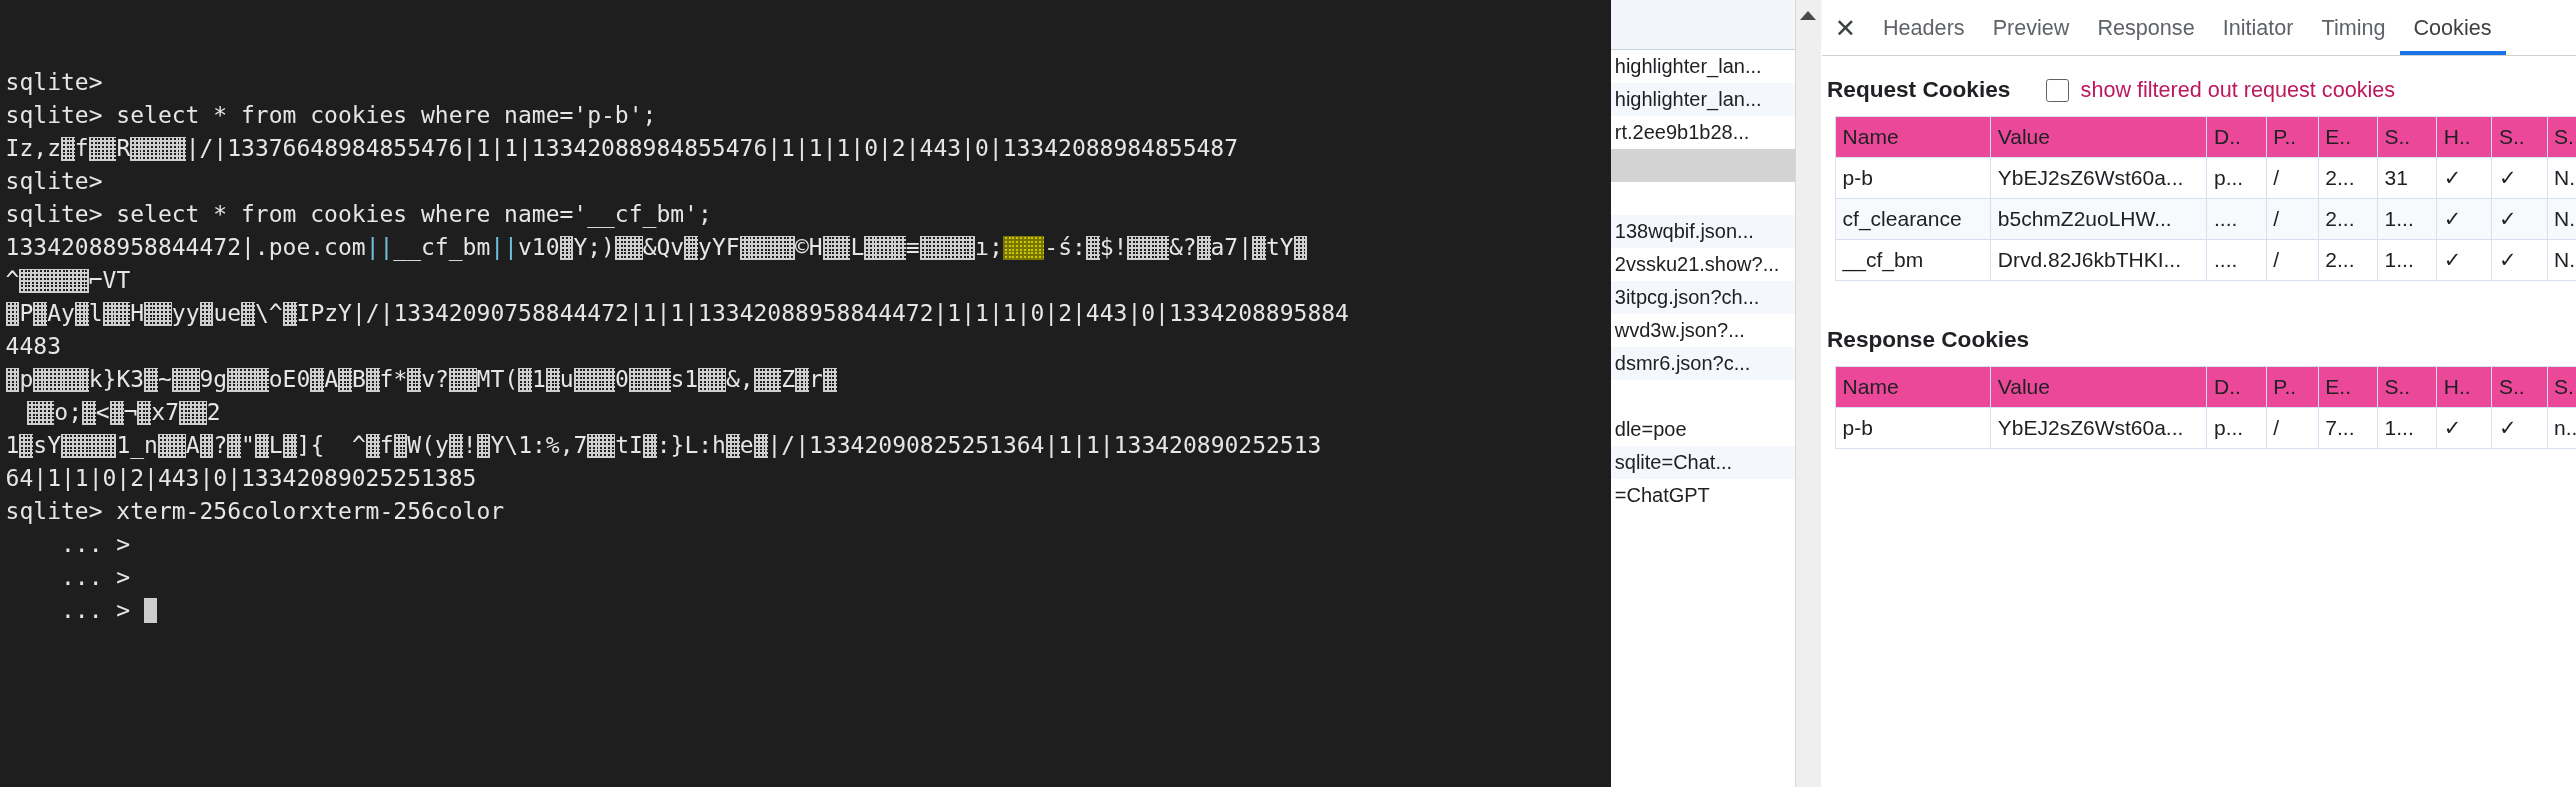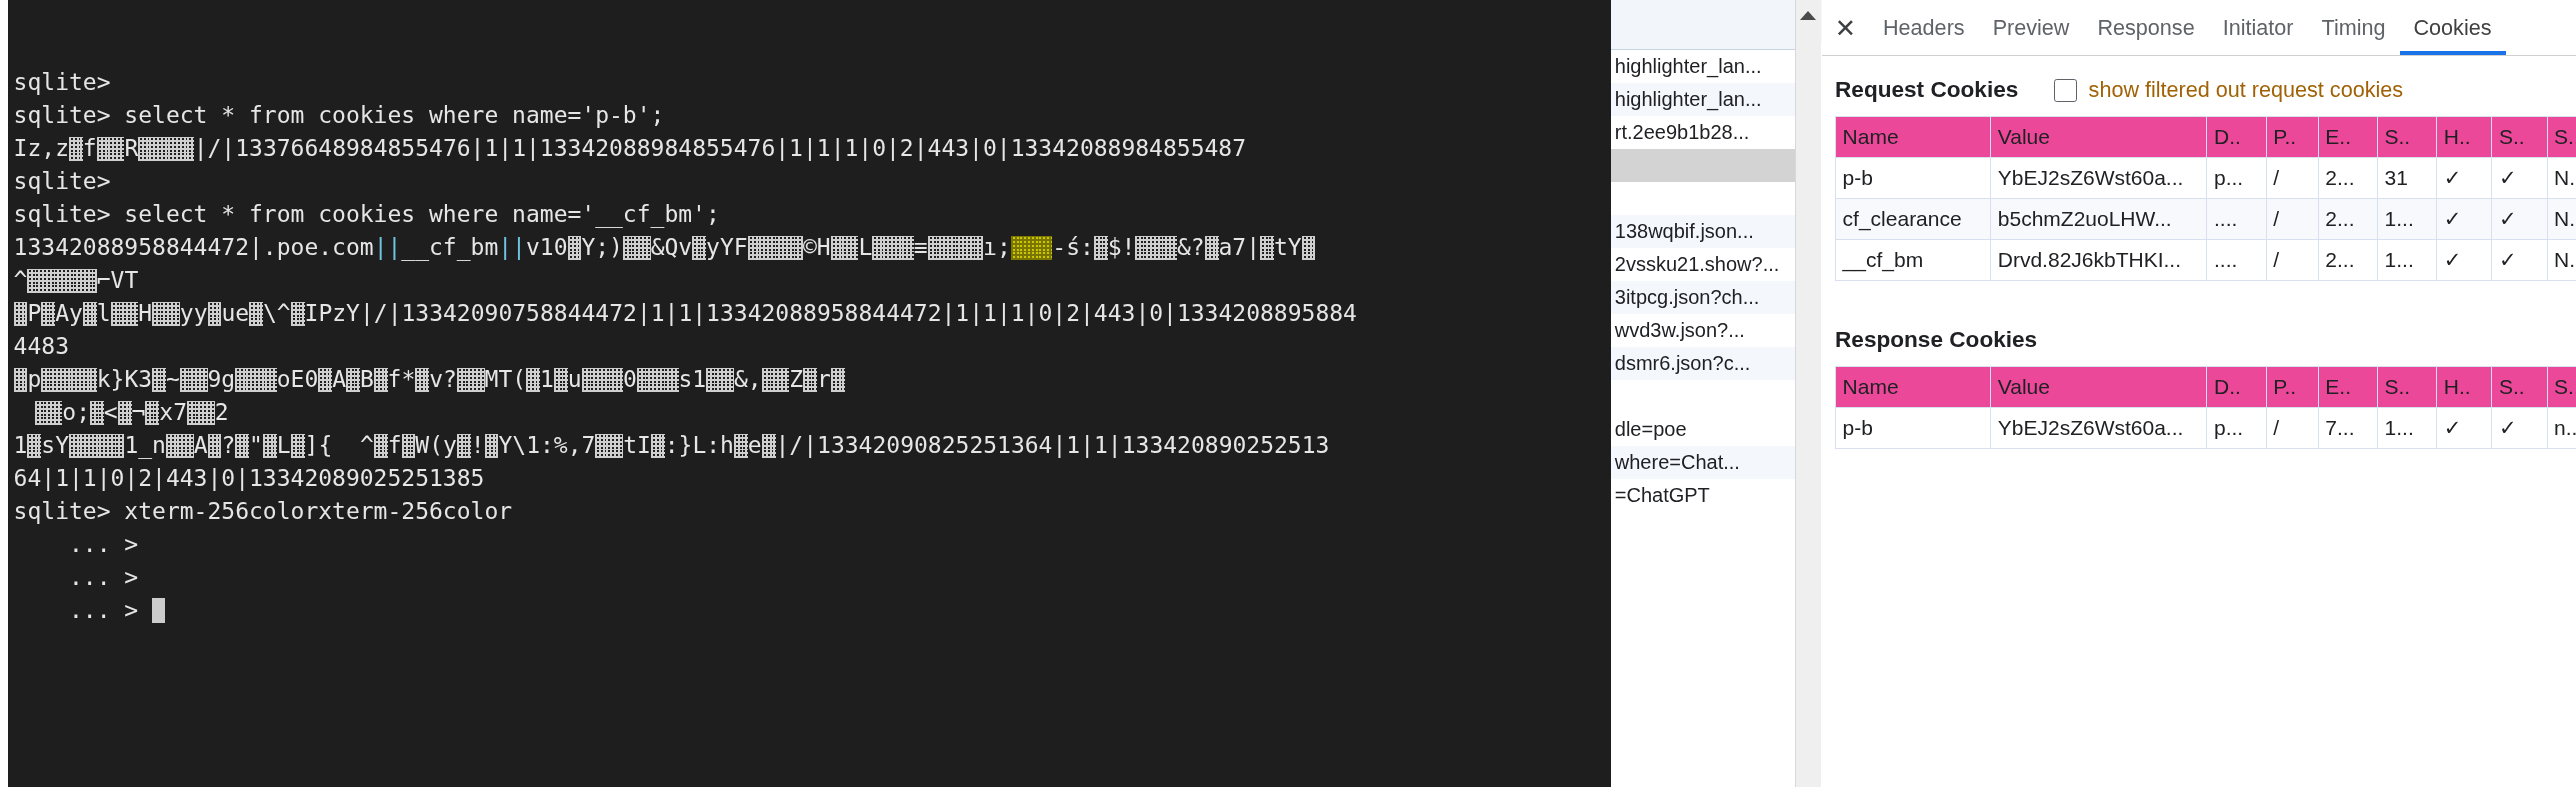--- a/index.html
+++ b/index.html
@@ -16,21 +16,21 @@
   .screen {
     position: relative;
     width: 2576px;
     height: 787px;
     background: #ffffff;
   }
 
   
   .terminal {
     position: absolute;
-    left: 8px;
+    left: 0;
     top: 0;
     width: 1611px;
     height: 787px;
     background: #1e1e1e;
     color: #e6e6e6;
     font-family: "DejaVu Sans Mono", "Liberation Mono", monospace;
     font-size: 23px;
     line-height: 33px;
     overflow: hidden;
     padding: 0 0 0 5.6px;
@@ -209,21 +209,21 @@
     content: "";
     position: absolute;
     left: 0; right: 0; bottom: 0;
     height: 3.8px;
     background: #1a73e8;
   }
 
   .section-head {
     display: flex;
     align-items: center;
-    padding: 21px 0 13px 13px;
+    padding: 21px 0 13px 5px;
   }
   .section-title {
     font-size: 22.6px;
     font-weight: bold;
     color: #202124;
   }
   .chk-wrap {
     display: flex;
     align-items: center;
     margin-left: 36px;
@@ -231,21 +231,21 @@
   .chk-box {
     width: 21px;
     height: 21px;
     border: 1.9px solid #5f6368;
     border-radius: 2.8px;
     background: #ffffff;
     display: inline-block;
   }
   .chk-label {
     font-size: 21.6px;
-    color: #a16207;
+    color: #be185d;
     margin-left: 11.3px;
     white-space: nowrap;
   }
 
   table.ck {
     border-collapse: collapse;
     margin-left: 13px;
     table-layout: fixed;
     width: 729px;
     font-size: 21px;
@@ -297,21 +297,21 @@
           <div class="req-row"></div>
           <div class="req-row alt">138wqbif.json...</div>
           <div class="req-row">2vssku21.show?...</div>
           <div class="req-row alt">3itpcg.json?ch...</div>
           <div class="req-row">wvd3w.json?...</div>
           <div class="req-row alt">dsmr6.json?c...</div>
         </div>
       <div class="req-gap"></div>
       <div id="req-bottom-items">
           <div class="req-row">dle=poe</div>
-          <div class="req-row alt">where=Chat...</div>
+          <div class="req-row alt">sqlite=Chat...</div>
           <div class="req-row">=ChatGPT</div>
         </div>
     </div>
 
     <div class="scroll-gutter">
       <div class="caret"></div>
       <div class="scroll-thumb"></div>
     </div>
 
     <div class="detail">

